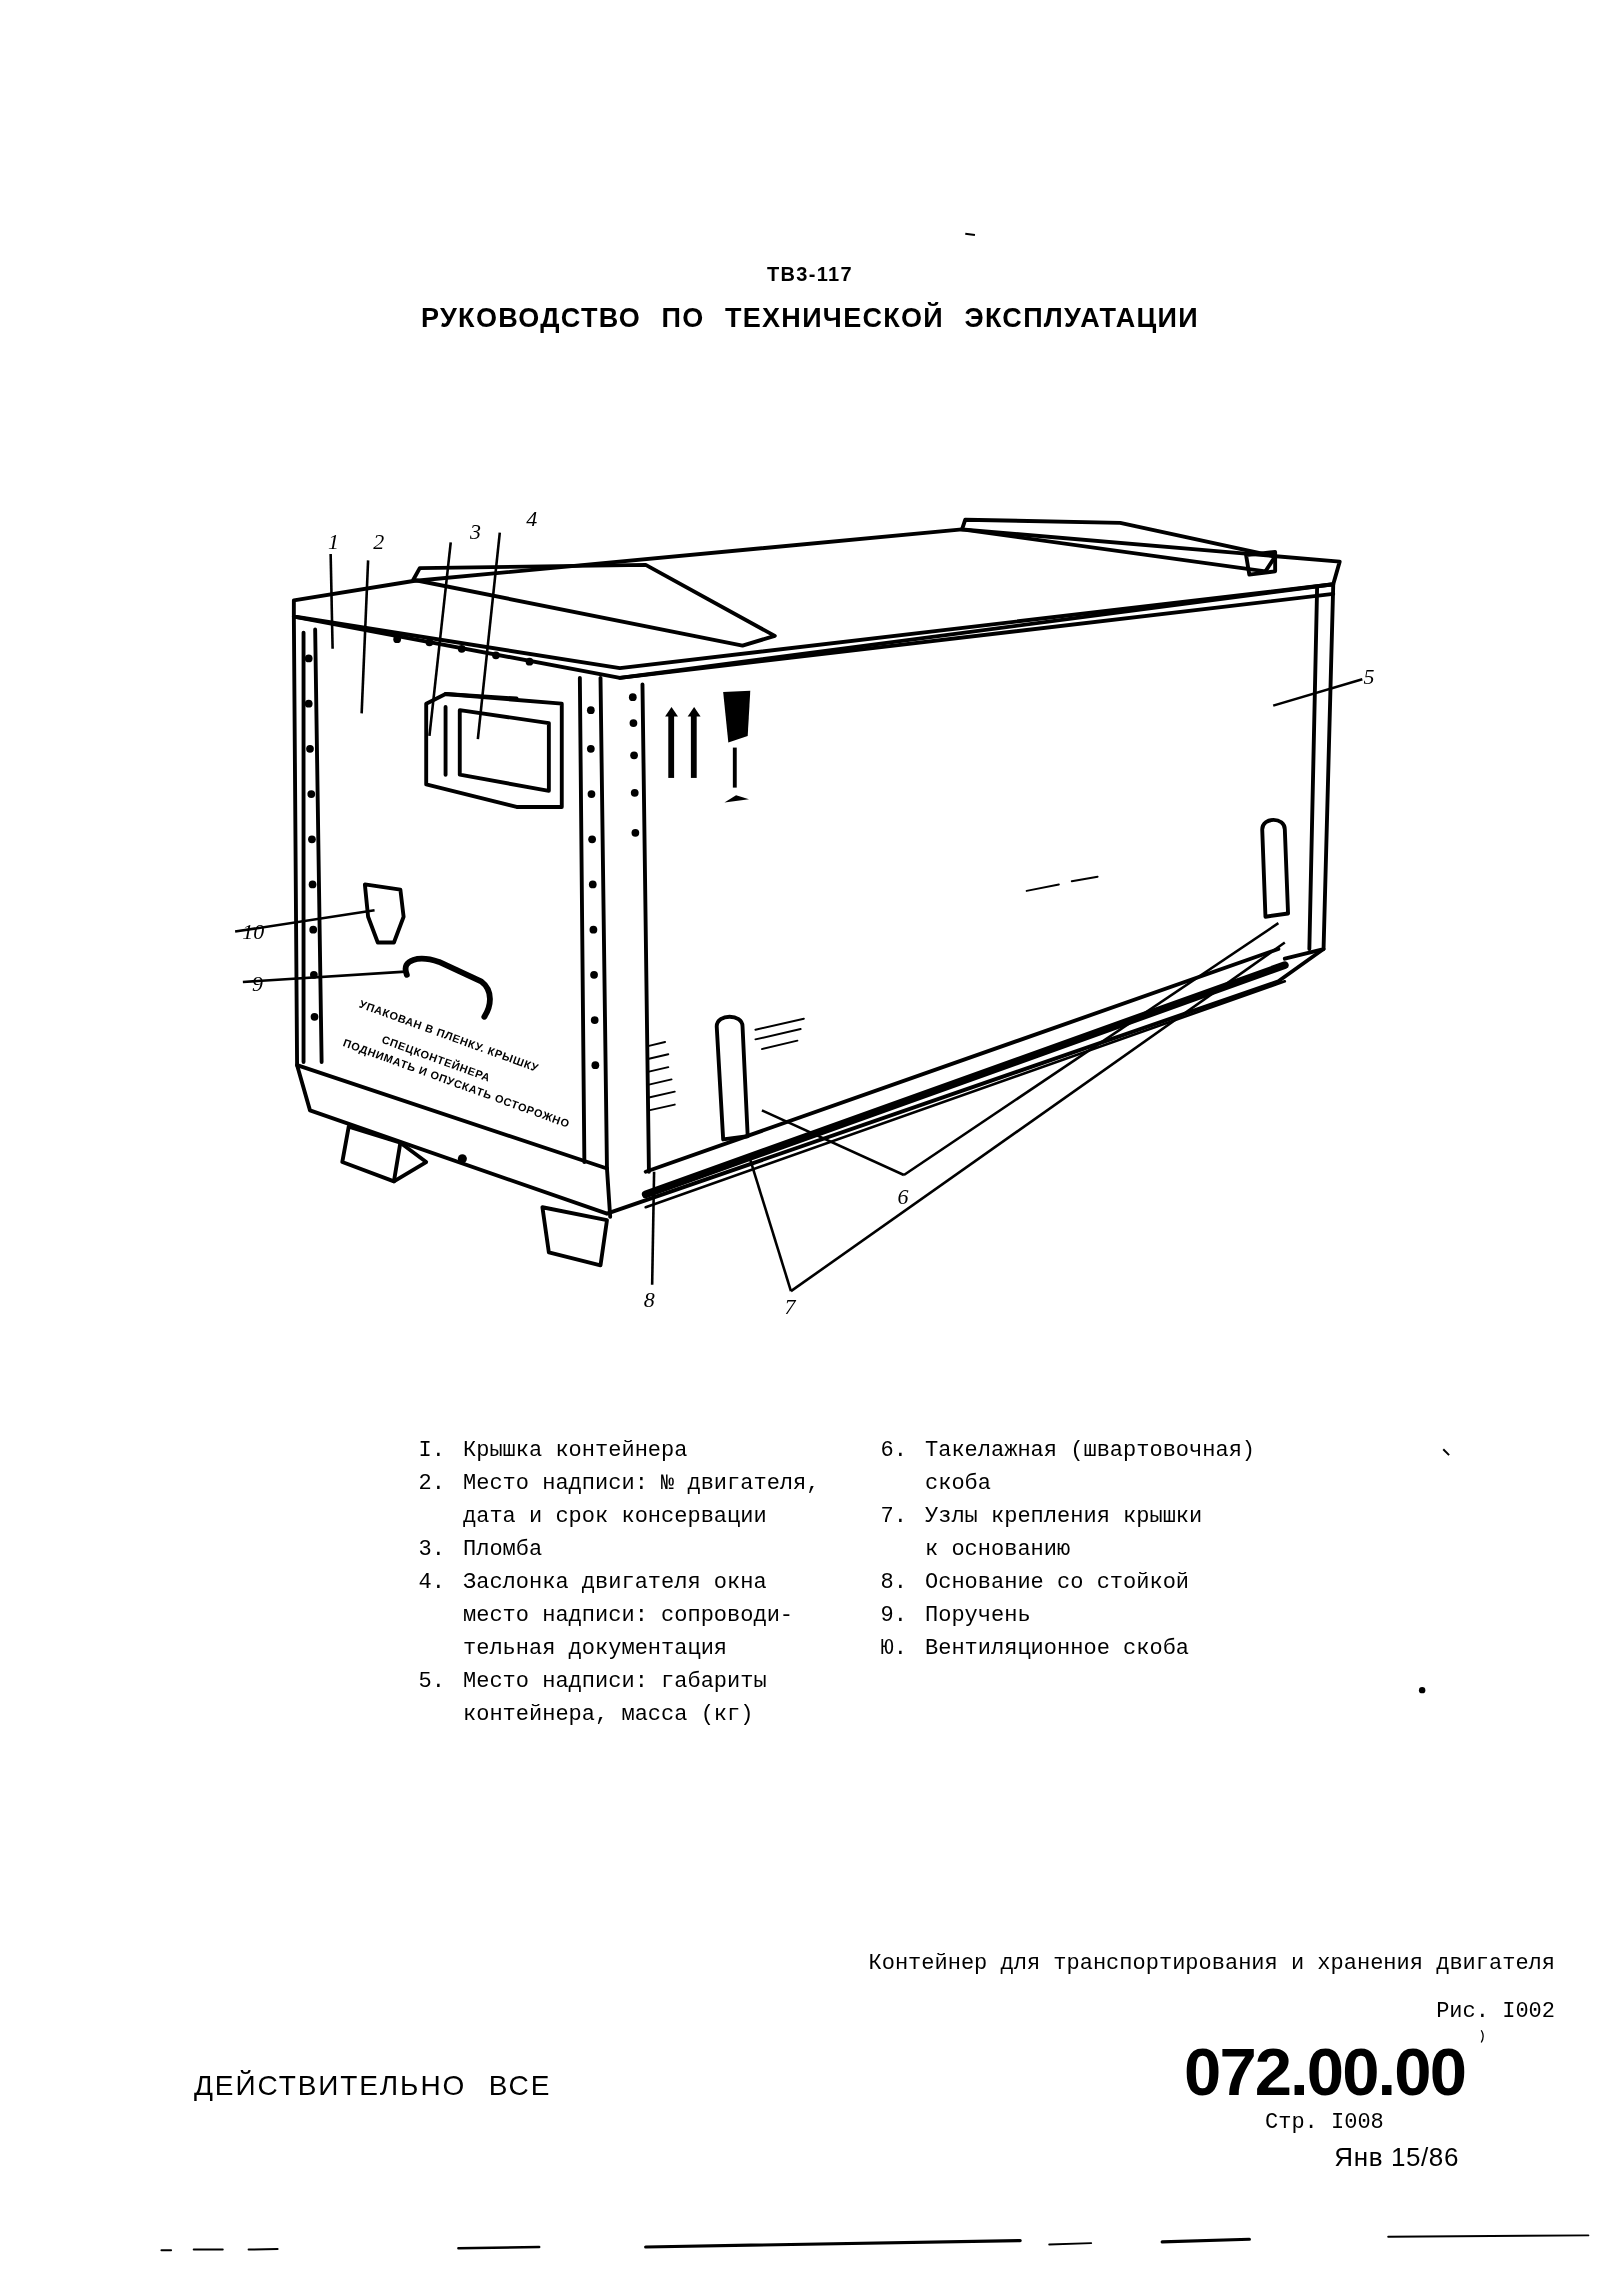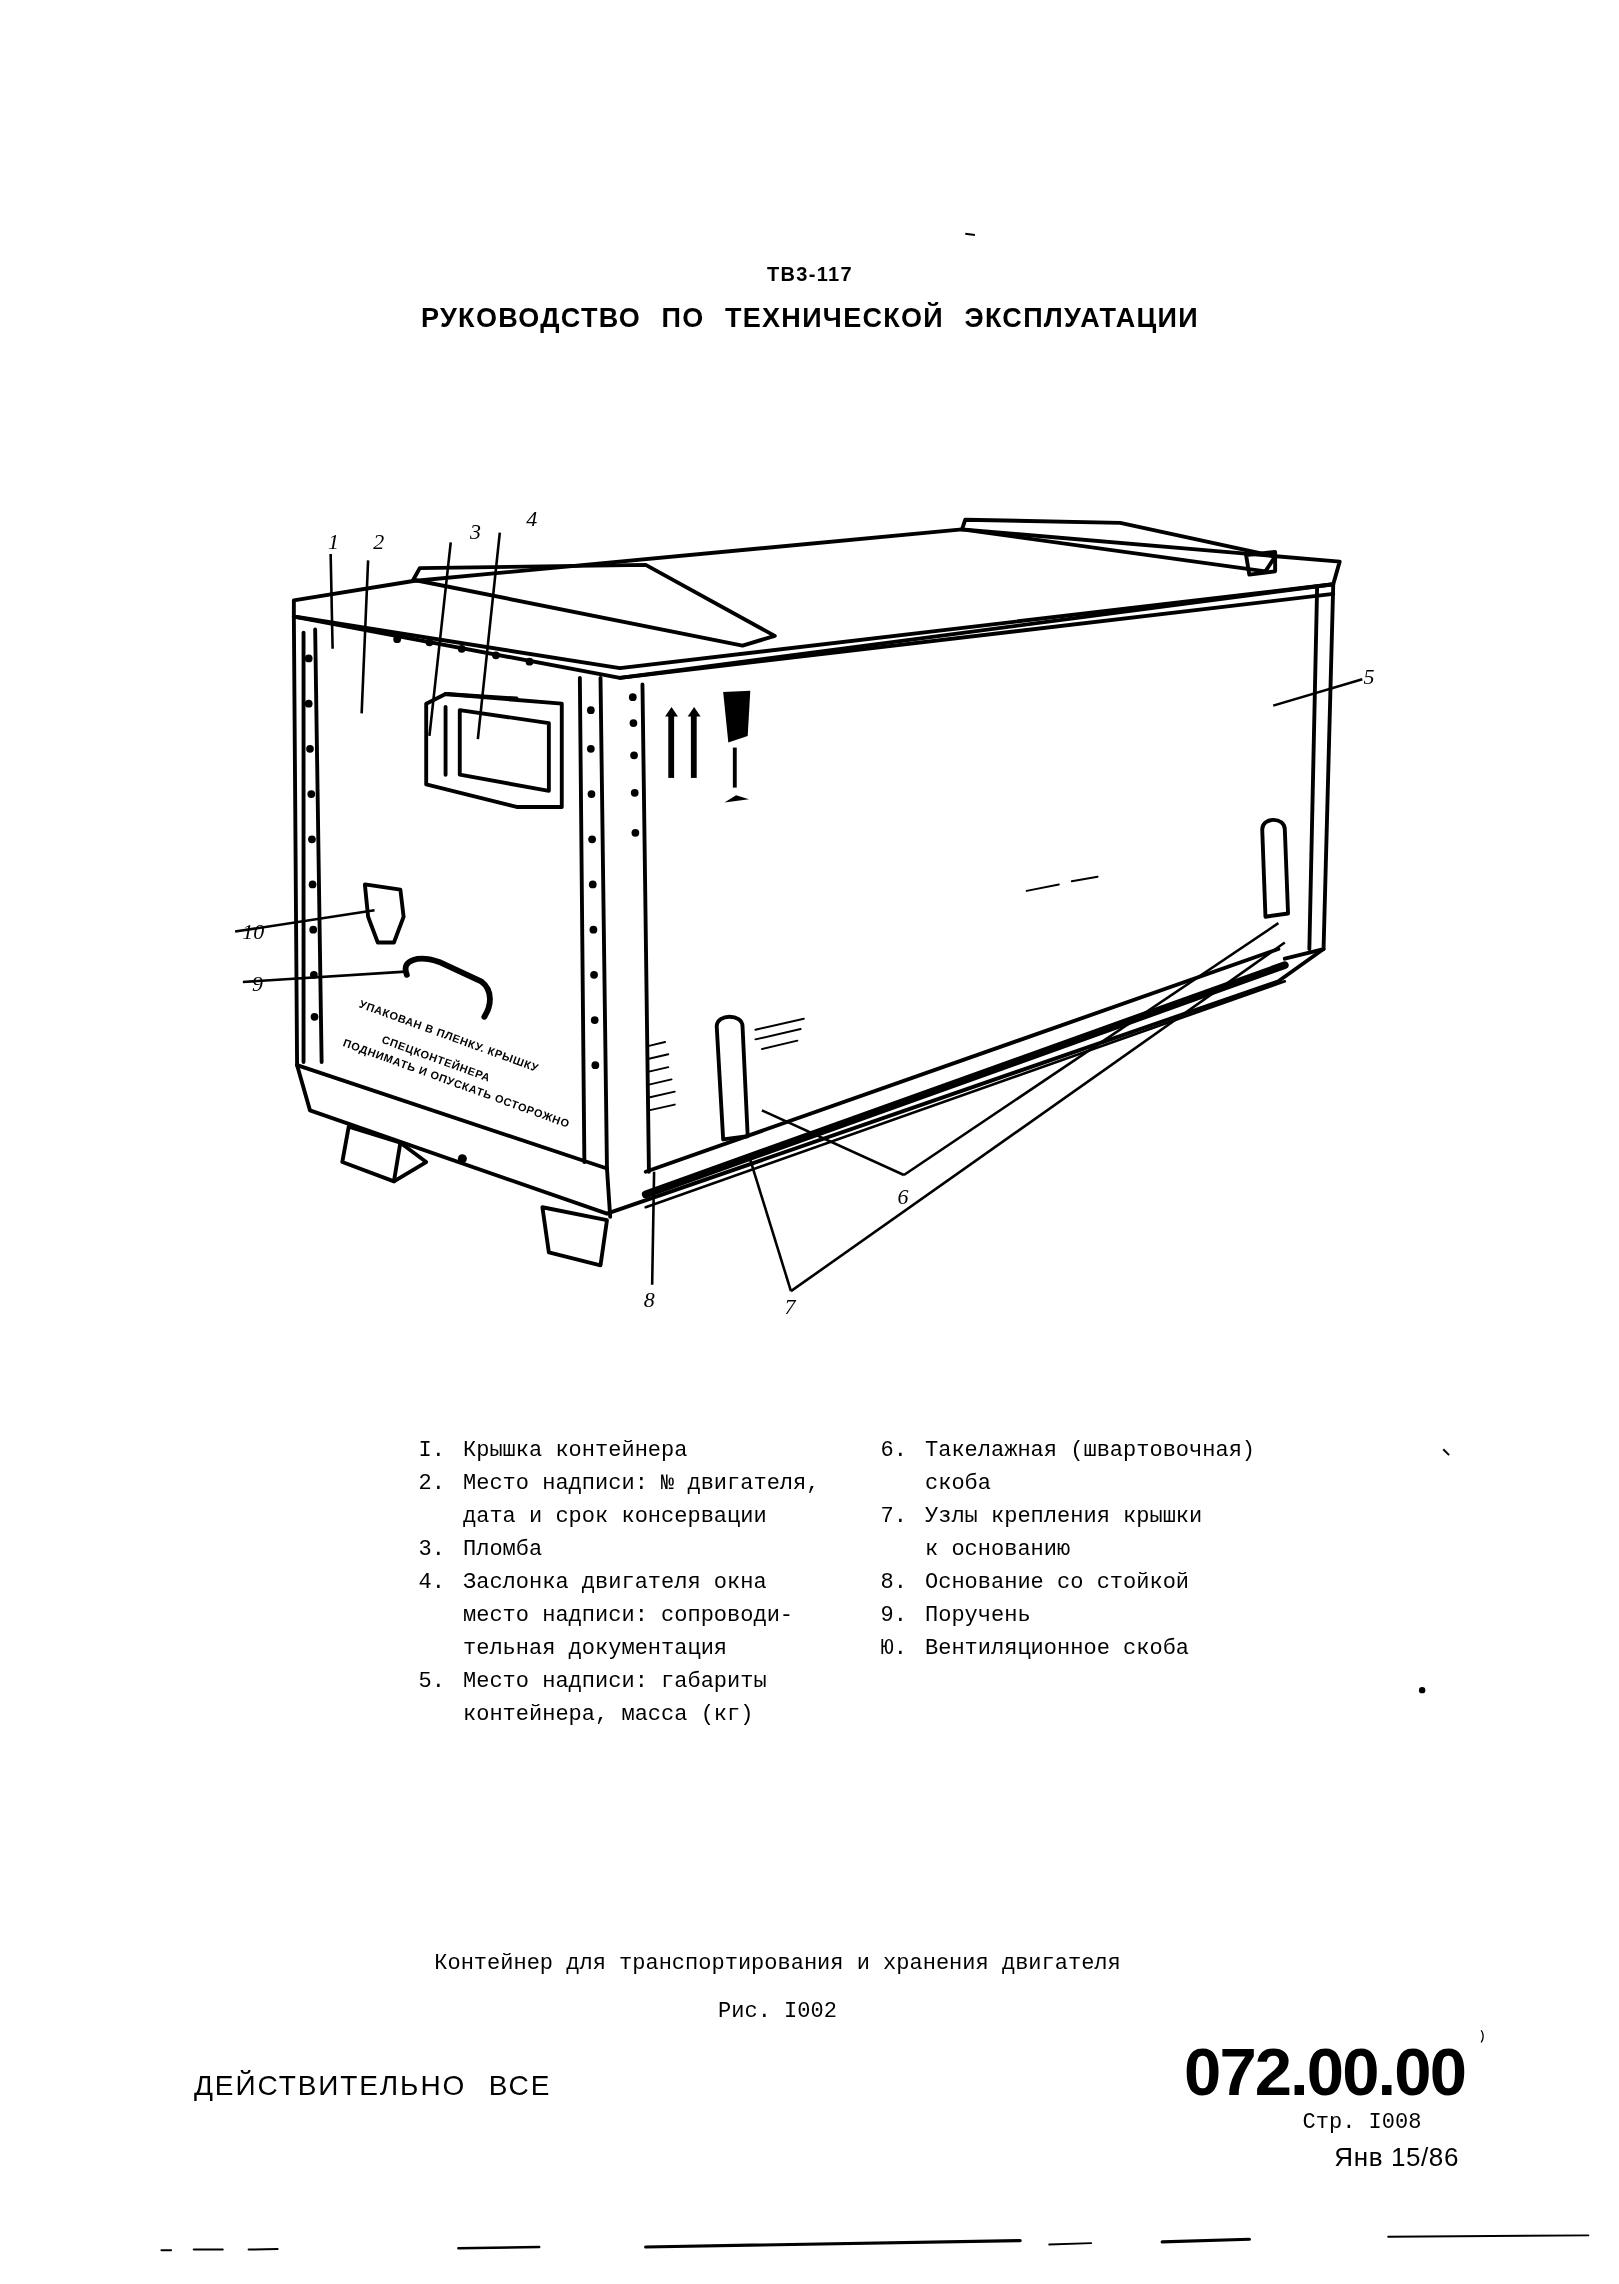--- a/index.html
+++ b/index.html
@@ -8,26 +8,26 @@
   .hdr { left: 0; width: 1620px; text-align: center; font-family: "Liberation Sans", sans-serif; font-weight: bold; letter-spacing: 1.3px; }
   #doc-code { top: 263px; font-size: 20px; }
   #doc-title { top: 303px; font-size: 27px; word-spacing: 11.6px; }
   #figure { left: 0; top: 0; }
   .callout { font-family: "Liberation Serif", serif; font-style: italic; font-size: 34px; }
   .legend { font-family: "Liberation Mono", monospace; font-size: 22px; line-height: 33px; }
   .legend .row { display: flex; white-space: pre; }
   .legend .num { width: 37px; text-align: right; margin-right: 18px; flex: none; }
   #legend-left { left: 408px; top: 1434px; }
   #legend-right { left: 870px; top: 1434px; }
-  .caption { left: 0; width: 1555px; text-align: center; font-family: "Liberation Mono", monospace; font-size: 22px; }
+  .caption { left: 0; width: 1555px; text-align: right; font-family: "Liberation Mono", monospace; font-size: 22px; }
   #fig-caption { top: 1951px; }
   #fig-number { top: 1999px; }
   #validity { left: 186px; top: 2070px; font-family: "Liberation Sans", sans-serif; font-size: 28px; letter-spacing: 1.9px; word-spacing: 13px; margin-left: 8px; }
   #chapter-code { left: 1168px; top: 2021px; width: 297px; text-align: right; font-family: "Liberation Sans", sans-serif; font-weight: bold; font-size: 67px; letter-spacing: -1.9px; margin-top: 12px; }
-  #page-num { left: 1265px; top: 2110px; width: 194px; text-align: center; font-family: "Liberation Mono", monospace; font-size: 22px; }
+  #page-num { left: 1265px; top: 2110px; width: 194px; text-align: left; font-family: "Liberation Mono", monospace; font-size: 22px; }
   #rev-date { left: 1265px; top: 2142px; width: 194px; text-align: right; font-family: "Liberation Sans", sans-serif; font-size: 26px; letter-spacing: 0.6px; }
   .stencil { font-family: "Liberation Sans", sans-serif; font-weight: bold; font-size: 17px; letter-spacing: 1px; }
 </style>
 </head>
 <body>
 
 <div class="abs hdr" id="doc-code">ТВ3-117</div>
 <div class="abs hdr" id="doc-title">РУКОВОДСТВО ПО ТЕХНИЧЕСКОЙ ЭКСПЛУАТАЦИИ</div>
 
 <svg class="abs" id="figure" width="1620" height="1388" viewBox="0 0 2509 2150">

